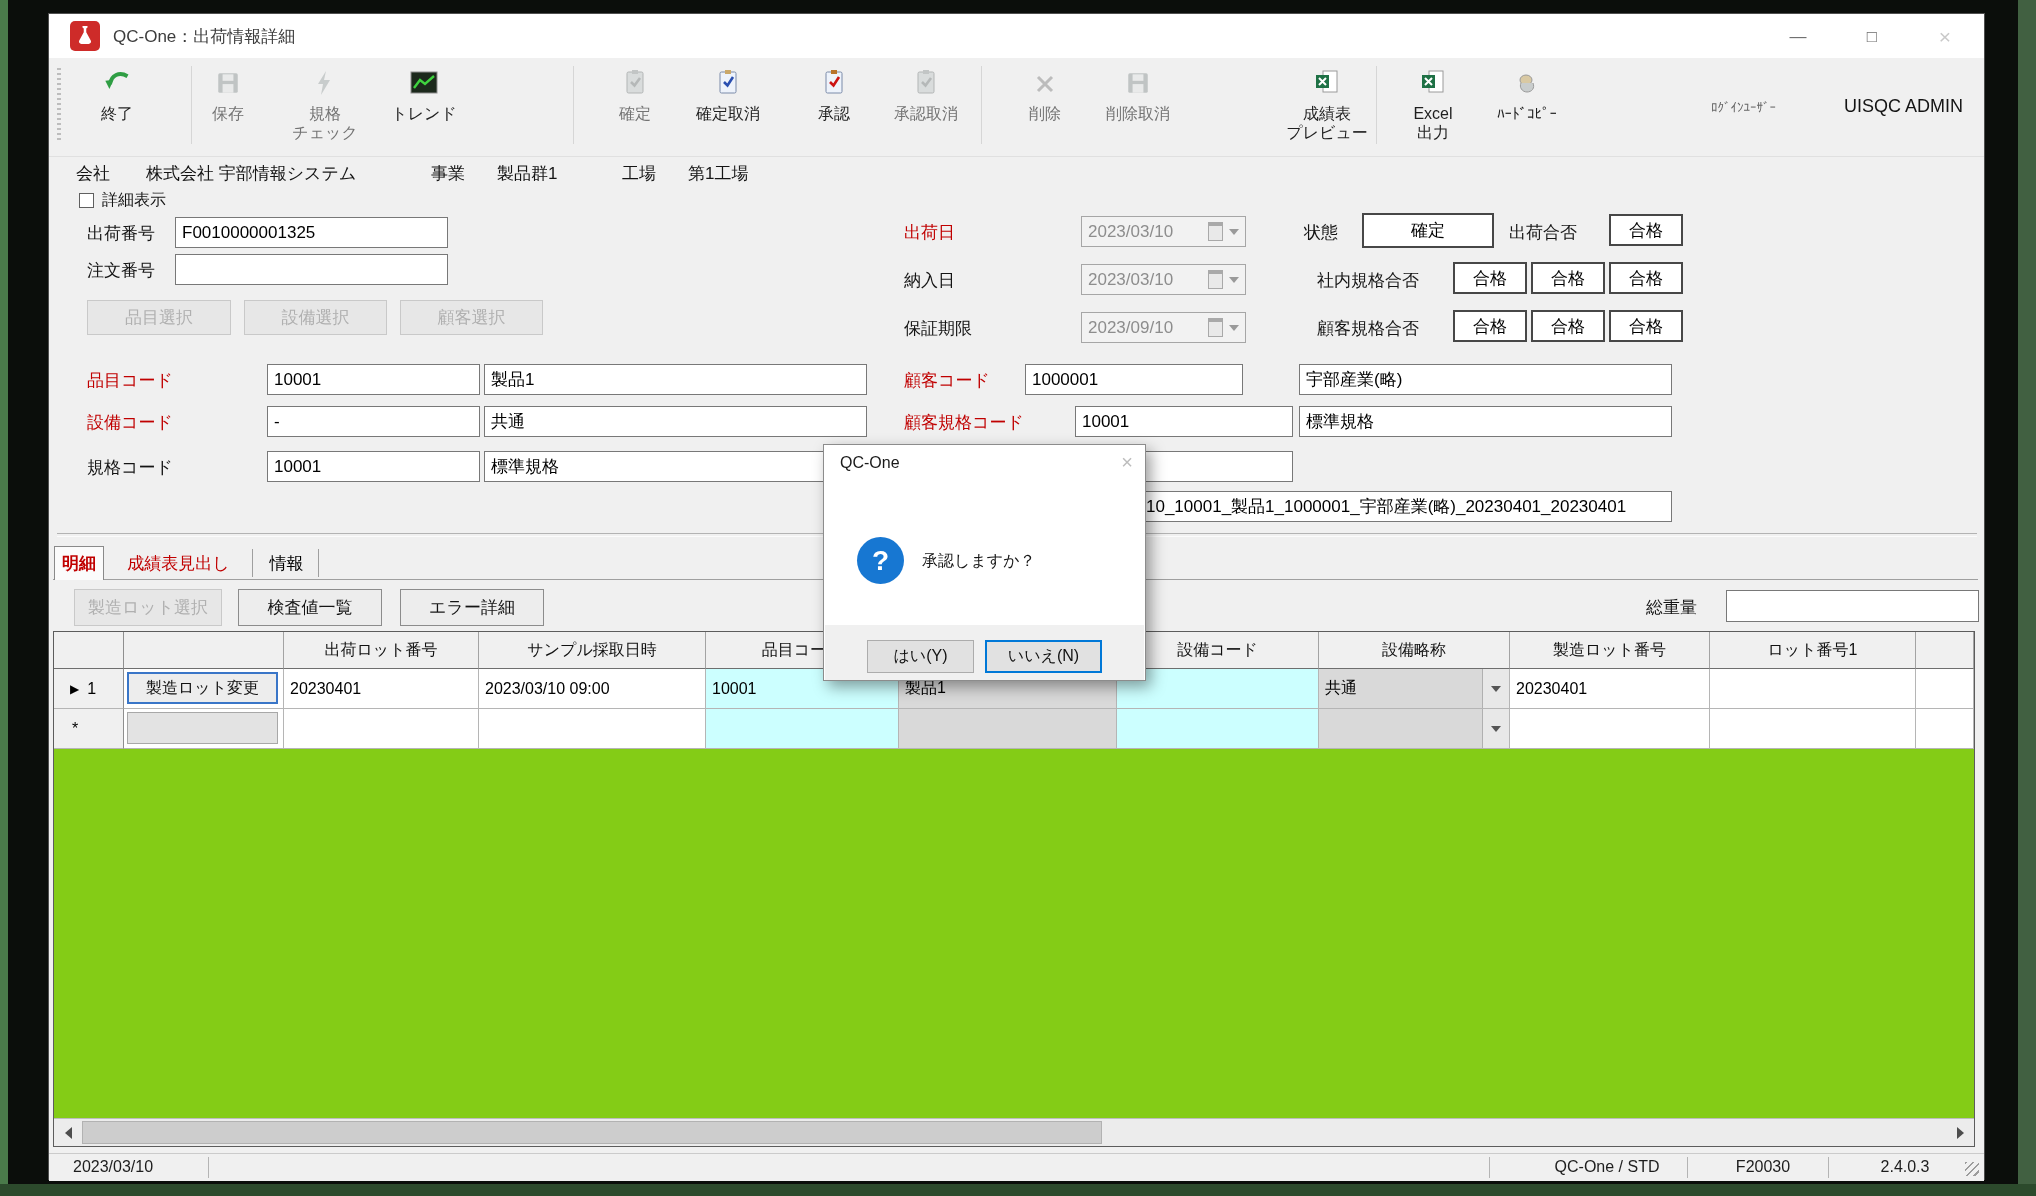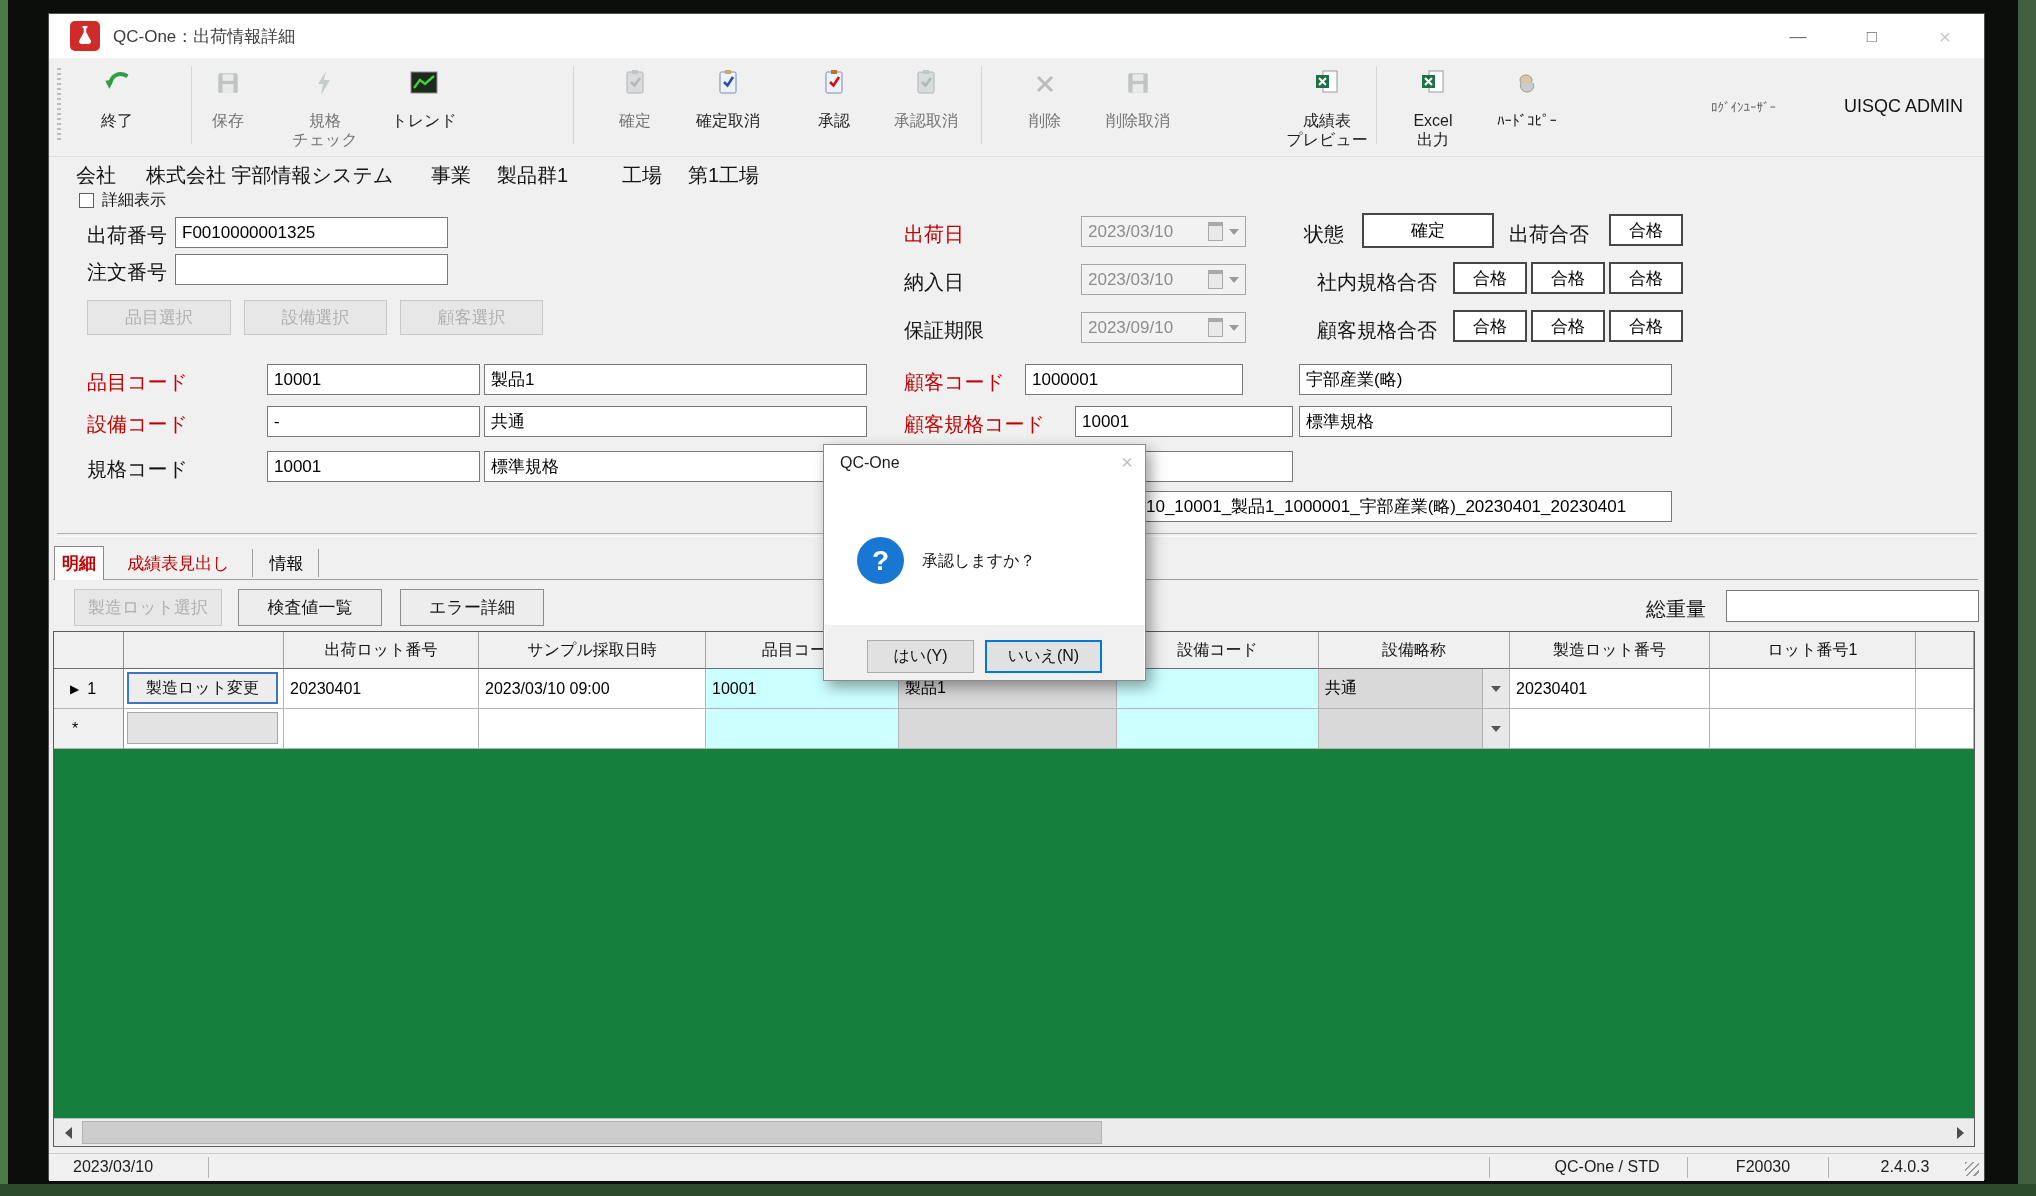--- a/index.html
+++ b/index.html
@@ -18,26 +18,26 @@
   .apptitle{left:64px;top:11px;font-size:17px;color:#3c3c3c;white-space:nowrap}
   .wbtn{top:10px;width:42px;height:26px;display:flex;align-items:center;justify-content:center;
         font-size:17px;color:#6e6e6e}
   
   .toolbar{left:0;top:44px;width:1935px;height:98px;background:#f0f0f0;border-bottom:1px solid #e0e0e0}
   .tb-handle{left:8px;top:10px;width:4px;height:74px;
              background:repeating-linear-gradient(#bdbdbd 0 2px,#f0f0f0 2px 5px)}
   .tb-sep{top:8px;width:1px;height:78px;background:#d6d6d6}
   .tb-item{top:6px;height:86px;display:flex;flex-direction:column;align-items:center;cursor:default}
   .tb-ico{height:32px;display:flex;align-items:flex-end;justify-content:center}
-  .tb-lab{font-size:16px;line-height:19px;color:#1e1e1e;text-align:center;white-space:nowrap;margin-top:15px}
+  .tb-lab{font-size:16px;line-height:19px;color:#1e1e1e;text-align:center;white-space:nowrap;margin-top:8px}
   .tb-item.dis .tb-lab{color:#737373}
   .tb-login-label{font-size:13px;color:#666;white-space:nowrap}
   .tb-login-user{font-size:18px;color:#141414;white-space:nowrap}
   
-  .lbl{font-size:20px;color:#141414;white-space:nowrap}
+  .lbl{font-size:17px;color:#141414;white-space:nowrap}
   .red{color:#c00000}
   .fld{background:#fff;border:1px solid #787878;box-sizing:border-box;display:flex;align-items:center;
        padding:0 6px;font-size:17px;color:#000;white-space:nowrap;overflow:hidden}
   .fld.datefld{background:#f2f2f2;color:#8d8d8d;border-color:#a6a6a6}
   .calglyph{width:13px;height:14px;border:1px solid #a9a9a9;border-top:4px solid #a9a9a9;
             background:#e9e9e9;margin-left:auto}
   .chev{width:0;height:0;border-left:5px solid transparent;border-right:5px solid transparent;
         border-top:6px solid #9a9a9a;margin-left:6px}
   .passbox{background:#fff;border:2px solid #474747;box-sizing:border-box;display:flex;
            align-items:center;justify-content:center;font-size:17px;color:#000}
@@ -46,21 +46,21 @@
   .pbtn.dis{background:#e7e7e7;border-color:#c9c9c9;color:#b0b0b0}
   .checkbox{width:15px;height:15px;background:#fff;border:1px solid #5f5f5f;box-sizing:border-box}
   .groove{height:2px;border-top:1px solid #b3b3b3;border-bottom:1px solid #fbfbfb}
   
   .tab{top:532px;height:34px;box-sizing:border-box;display:flex;align-items:center;
        justify-content:center;font-size:17px}
   .tab.active{background:#fbfbfb;border:1px solid #8a8a8a;border-bottom:none;z-index:3;font-weight:bold}
   .tab.inactive{border-right:1px solid #9f9f9f;height:28px;top:535px}
   .tabline{left:4px;top:565px;width:1925px;height:1px;background:#9f9f9f}
   
-  .tablewrap{left:4px;top:617px;width:1922px;height:516px;background:#15803d;
+  .tablewrap{left:4px;top:617px;width:1922px;height:516px;background:#84cc16;
              border:1px solid #5c5c5c;box-sizing:border-box}
   .tbl{position:absolute;left:0;top:0;display:grid;
        grid-template-columns:70px 160px 195px 227px 193px 218px 202px 191px 200px 206px 58px;
        grid-template-rows:37px 40px 40px}
   .hc{background:#f0f0f0;border-right:1px solid #a3a3a3;border-bottom:1px solid #6e6e6e;
       box-sizing:border-box;display:flex;align-items:center;justify-content:center;
       font-size:16px;color:#111;white-space:nowrap;overflow:hidden}
   .dc{border-right:1px solid #b5b5b5;border-bottom:1px solid #b5b5b5;box-sizing:border-box;
       display:flex;align-items:center;padding:0 6px;font-size:16px;color:#000;
       white-space:nowrap;overflow:hidden;position:relative}

